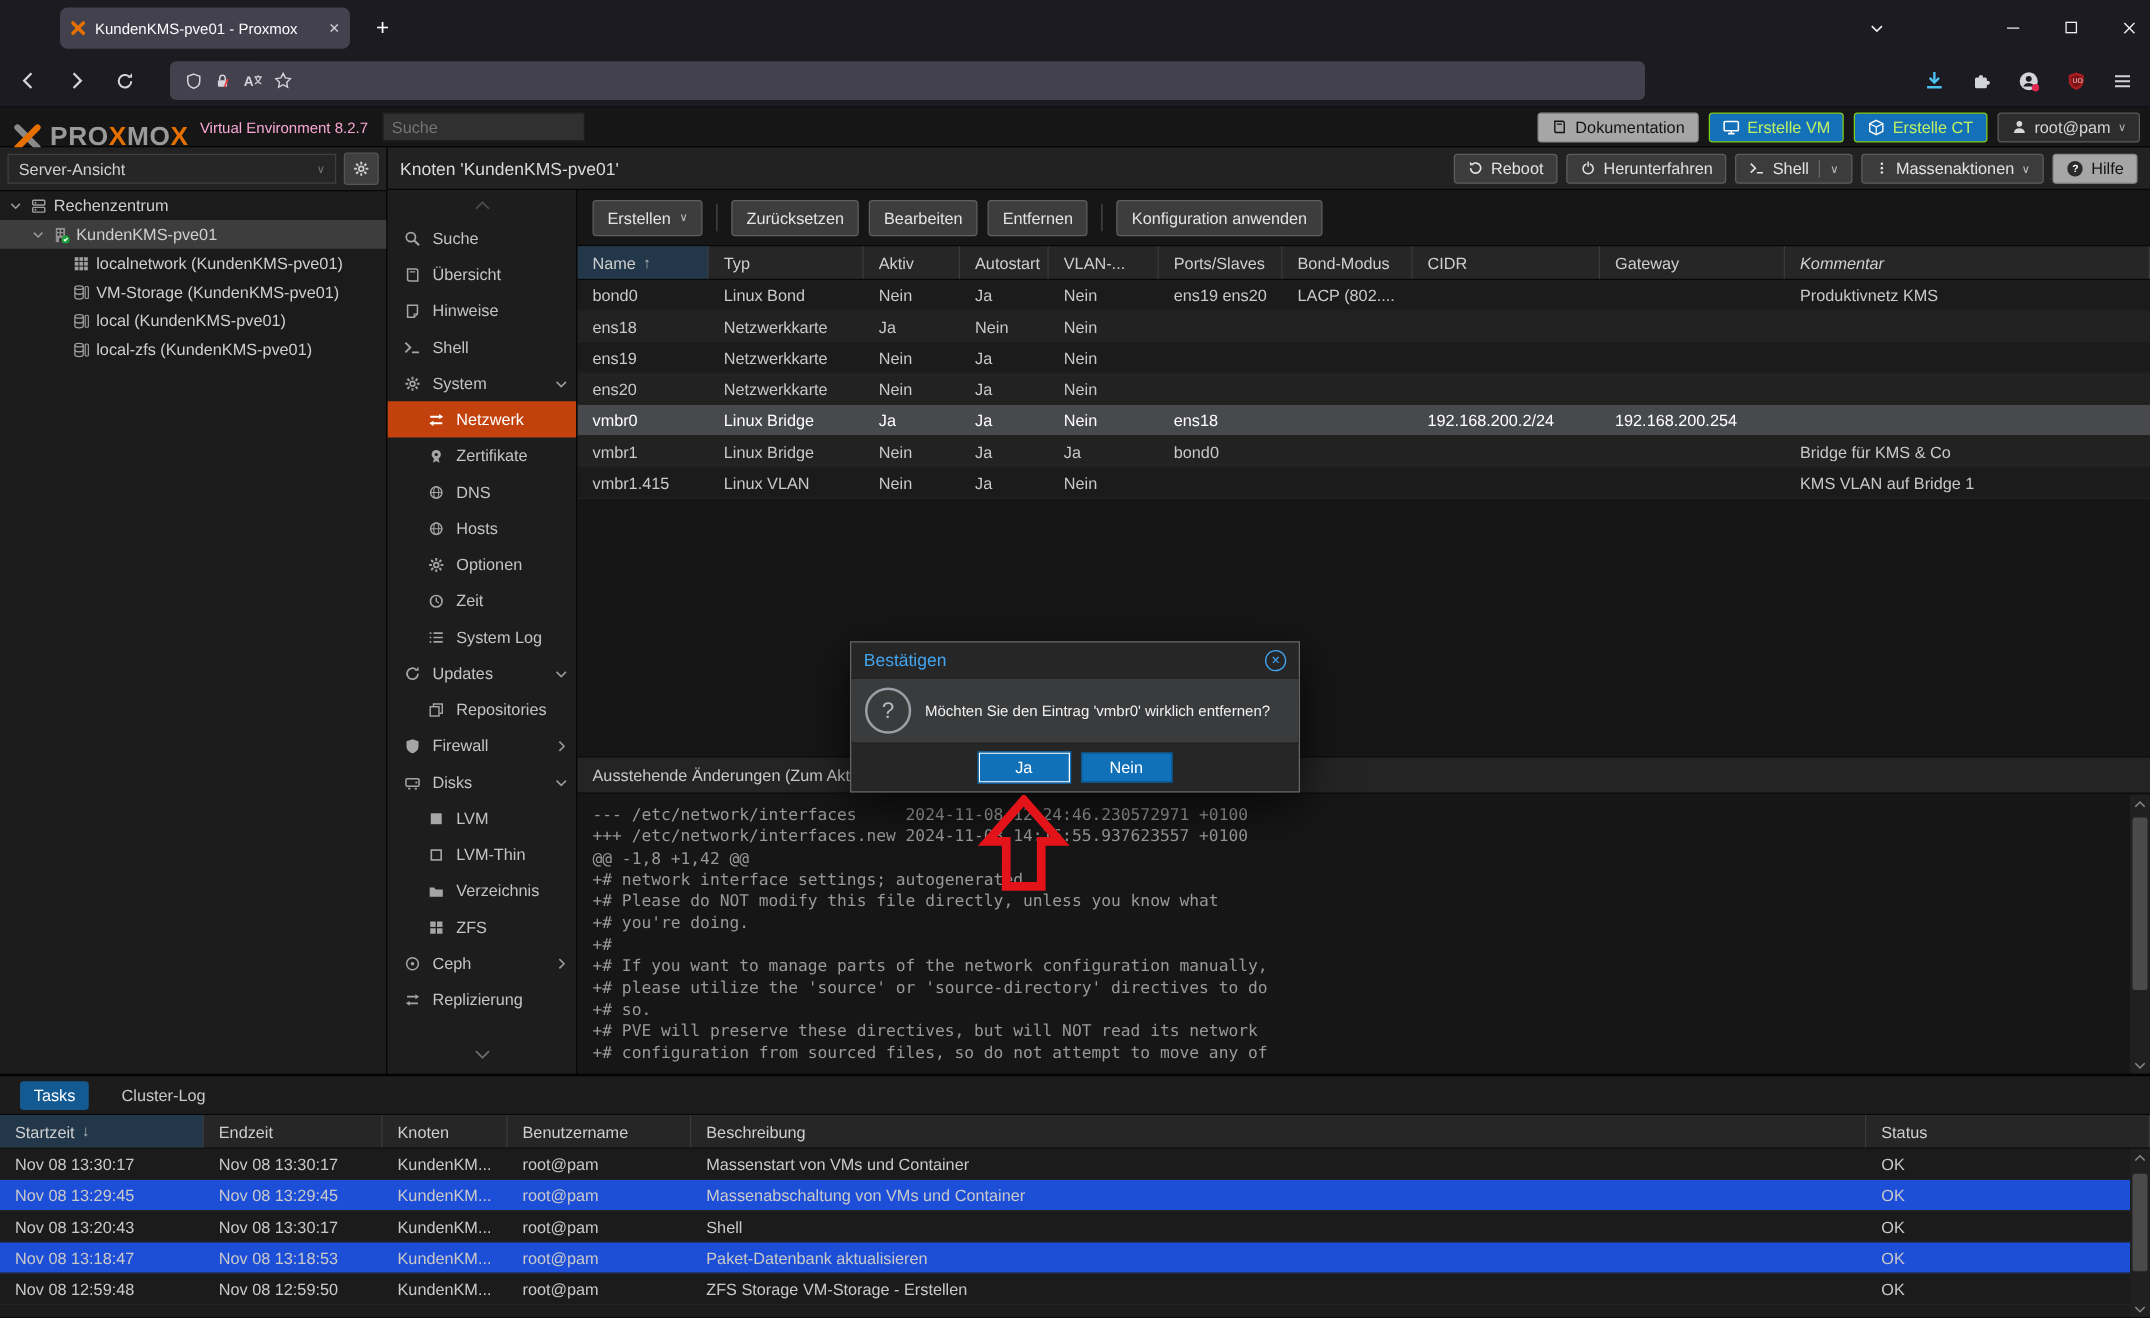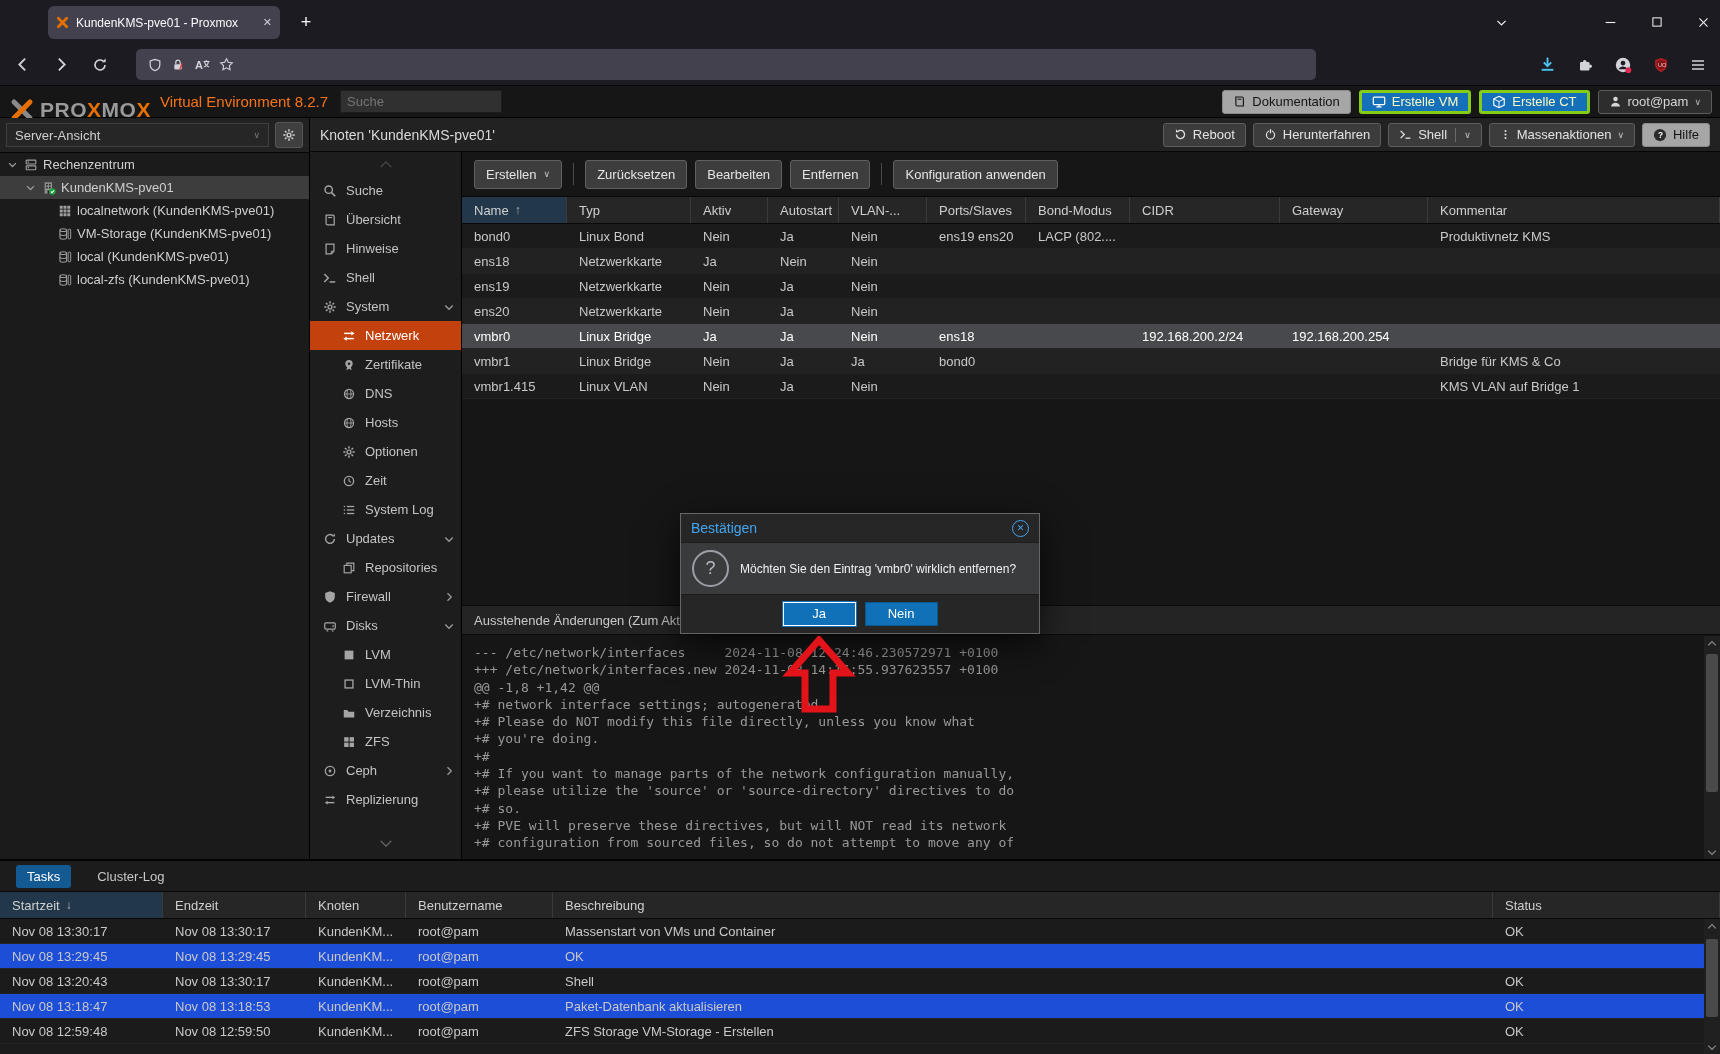--- a/index.html
+++ b/index.html
@@ -27,29 +27,29 @@
   .url-text{flex:1;white-space:nowrap;overflow:hidden;font-size:13.5px;color:#b3b3bc;}
   .url-host{color:#f7f7fa;}
   .urlbar-right{margin-left:auto;display:flex;align-items:center;gap:21px;}
 
   
   .pveheader{position:absolute;left:0;top:86px;width:100%;height:32px;background:#161616;border-bottom:1px solid #000;
     display:flex;align-items:center;padding:0 8px;box-sizing:border-box;}
   .brand{display:flex;align-items:flex-start;gap:4px;margin-top:17px;}
   .brand-text{font-size:21px;font-weight:bold;letter-spacing:.5px;color:#9a9a9a;}
   .brand-text .o{color:#e57000;}
-  .product{margin-left:9px;color:#f97316;font-size:15px;}
+  .product{margin-left:9px;color:#f9a8d4;font-size:12px;}
   .pve-search{margin-left:12px;}
   .pve-search input{width:148px;height:21px;background:#303030;border:1px solid #1d1d1d;color:#bbb;
     font-family:"Liberation Sans",sans-serif;font-size:13px;padding:0 6px;}
   .hdr-right{margin-left:auto;display:flex;align-items:center;gap:8px;}
   .btn{height:24px;display:inline-flex;align-items:center;gap:6px;padding:0 10px;border-radius:3px;
     font-size:13px;box-sizing:border-box;white-space:nowrap;}
   .btn-gray{background:#a6a6a6;color:#131313;border:1px solid #8a8a8a;}
-  .btn-blue{background:#1470b8;color:#fef9c3;border:3px solid #84cc16;text-align:center;}
+  .btn-blue{background:#1470b8;color:#bef264;border:1px solid #84cc16;text-align:center;}
   .btn-dark{background:#2d2d2d;color:#d6d6d6;border:1px solid #5c5c5c;}
   .caret{font-size:9px;color:inherit;opacity:.8}
 
   
   .nodebar{position:absolute;left:310px;top:118px;right:0;height:34px;background:#222;border-bottom:1px solid #060606;
     display:flex;align-items:center;padding:0 10px;box-sizing:border-box;}
   .node-title{color:#dadada;font-size:14px;}
   .nodebar-right{margin-left:auto;display:flex;align-items:center;gap:7px;}
   .nb-btn{background:#3c3c3c;border:1px solid #5e5e5e;color:#e2e2e2;}
   .nb-split{width:1px;height:14px;background:#6a6a6a;margin:0 2px;}
@@ -826,21 +826,21 @@
         </div>
         <div class="h-cell" style="width: 104px;">
           <span>Bond-Modus</span>
         </div>
         <div class="h-cell" style="width: 150px;">
           <span>CIDR</span>
         </div>
         <div class="h-cell" style="width: 148px;">
           <span>Gateway</span>
         </div>
-        <div class="h-cell" style="width: 292px; flex: 1 1 0%;">
+        <div class="h-cell" style="width: 292px; flex: 1 1 0%; font-style: italic;">
           <span>Kommentar</span>
         </div>
       </div>
     <div id="netRows">
         <div class="net-row odd">
           <div class="cell" style="width: 105px;">bond0</div>
           <div class="cell" style="width: 124px;">Linux Bond</div>
           <div class="cell" style="width: 77px;">Nein</div>
           <div class="cell" style="width: 71px;">Ja</div>
           <div class="cell" style="width: 88px;">Nein</div>
@@ -987,20 +987,21 @@
           <div class="cell" style="width: 100px;">KundenKM...</div>
           <div class="cell" style="width: 147px;">root@pam</div>
           <div class="cell" style="width: 940px;">Massenstart von VMs und Container</div>
           <div class="cell" style="width: 227px; flex: 1 1 0%;">OK</div>
         </div>
         <div class="task-row even">
           <div class="cell" style="width: 163px;">Nov 08 13:29:45</div>
           <div class="cell" style="width: 143px;">Nov 08 13:29:45</div>
           <div class="cell" style="width: 100px;">KundenKM...</div>
           <div class="cell" style="width: 147px;">root@pam</div>
+          <div class="cell" style="width: 940px;">Massenabschaltung von VMs und Container</div>
           <div class="cell" style="width: 227px; flex: 1 1 0%;">OK</div>
         </div>
         <div class="task-row odd">
           <div class="cell" style="width: 163px;">Nov 08 13:20:43</div>
           <div class="cell" style="width: 143px;">Nov 08 13:30:17</div>
           <div class="cell" style="width: 100px;">KundenKM...</div>
           <div class="cell" style="width: 147px;">root@pam</div>
           <div class="cell" style="width: 940px;">Shell</div>
           <div class="cell" style="width: 227px; flex: 1 1 0%;">OK</div>
         </div>

